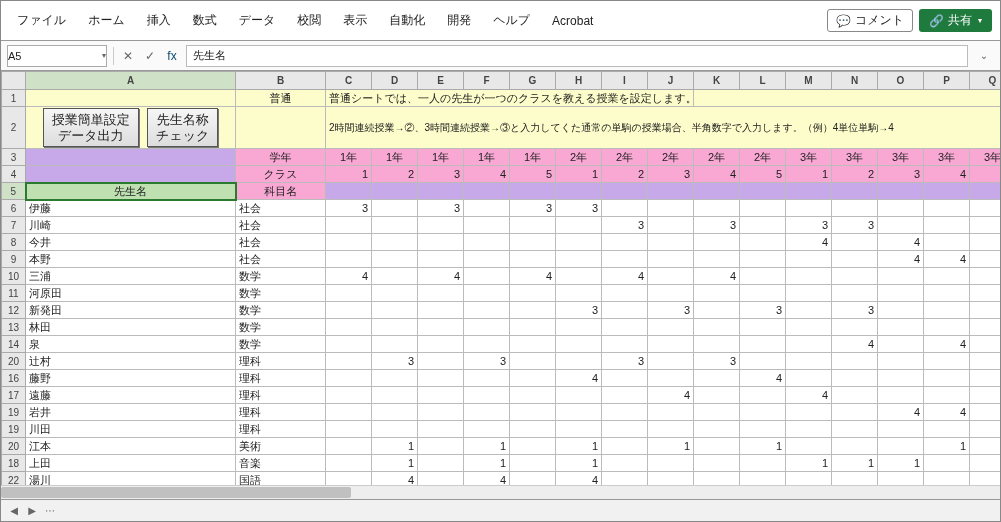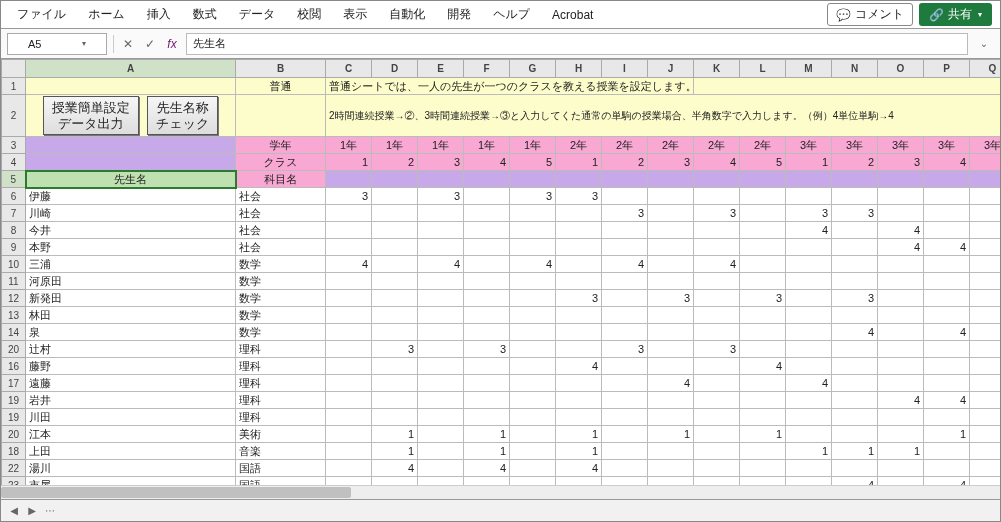--- a/index.html
+++ b/index.html
@@ -1,28 +1,28 @@
 <!DOCTYPE html>
 <html><head>
 <meta charset="utf-8">
 <style>
 *{box-sizing:border-box;margin:0;padding:0;font-family:"Meiryo UI","Yu Gothic",sans-serif}
 body{background:#fff;font-size:11px;color:#222;overflow:hidden;width:1001px;height:522px;display:flex;flex-direction:column;border:1px solid #888}
-.menubar{display:flex;align-items:center;height:28px;padding:0 8px;gap:6px;background:#fff;border-bottom:1px solid #999}
+.menubar{display:flex;align-items:center;height:40px;padding:0 8px;gap:6px;background:#fff;border-bottom:1px solid #999}
 .menubar .mi{padding:2px 8px;font-size:12px;cursor:pointer}
 .menubar .sp{flex:1}
 .cmt-btn{display:flex;align-items:center;gap:4px;border:1px solid #888;border-radius:3px;padding:2px 8px;font-size:12px;background:#fff;cursor:pointer}
 .share-btn{display:flex;align-items:center;gap:4px;background:#1f7a3e;color:#fff;border-radius:3px;padding:3px 10px;font-size:12px;cursor:pointer}
 .share-btn .dd{font-size:8px;margin-left:2px}
 .fbar{display:flex;align-items:center;height:30px;padding:3px 6px;gap:6px;border-bottom:1px solid #999;background:#fafafa}
-.name-box{width:100px;height:22px;border:1px solid #aaa;background:#fff;display:flex;align-items:center;padding:0 20px;justify-content:space-between}
+.name-box{width:100px;height:22px;border:1px solid #aaa;background:#fff;display:flex;align-items:center;padding:0 0;justify-content:space-between}
 .name-box .dd{font-size:8px;color:#666}
 .fbar .sep{width:1px;height:18px;background:#ccc}
 .ic{width:16px;height:16px;display:flex;align-items:center;justify-content:center;color:#666;font-size:12px}
-.fx{font-style:italic;color:#701a75;font-size:12px}
+.fx{color:#0c4a6e;font-size:12px}
 .fval{flex:1;height:22px;border:1px solid #bbb;background:#fff;padding:2px 6px;display:flex;align-items:center}
 .chev{width:20px;text-align:center;color:#666;font-size:10px}
 .grid-wrap{flex:1;overflow:hidden;position:relative;background:#fff}
 table{border-collapse:collapse;width:100%;table-layout:fixed}
 th,td{border:1px solid #bbb;height:17px;font-size:11px;padding:0 3px;overflow:hidden;white-space:nowrap;text-overflow:clip}
 .rh{width:24px;background:#e8e8e8;text-align:center;font-size:10px;color:#444;border:1px solid #aaa}
 .ch{background:#e8e8e8;text-align:center;font-size:10px;color:#444;height:18px;border:1px solid #aaa}
 .corner{background:#e8e8e8;border:1px solid #aaa}
 .sel-row .rh{background:#cfe2c8}
 .sel-ch{background:#cfe2c8}

